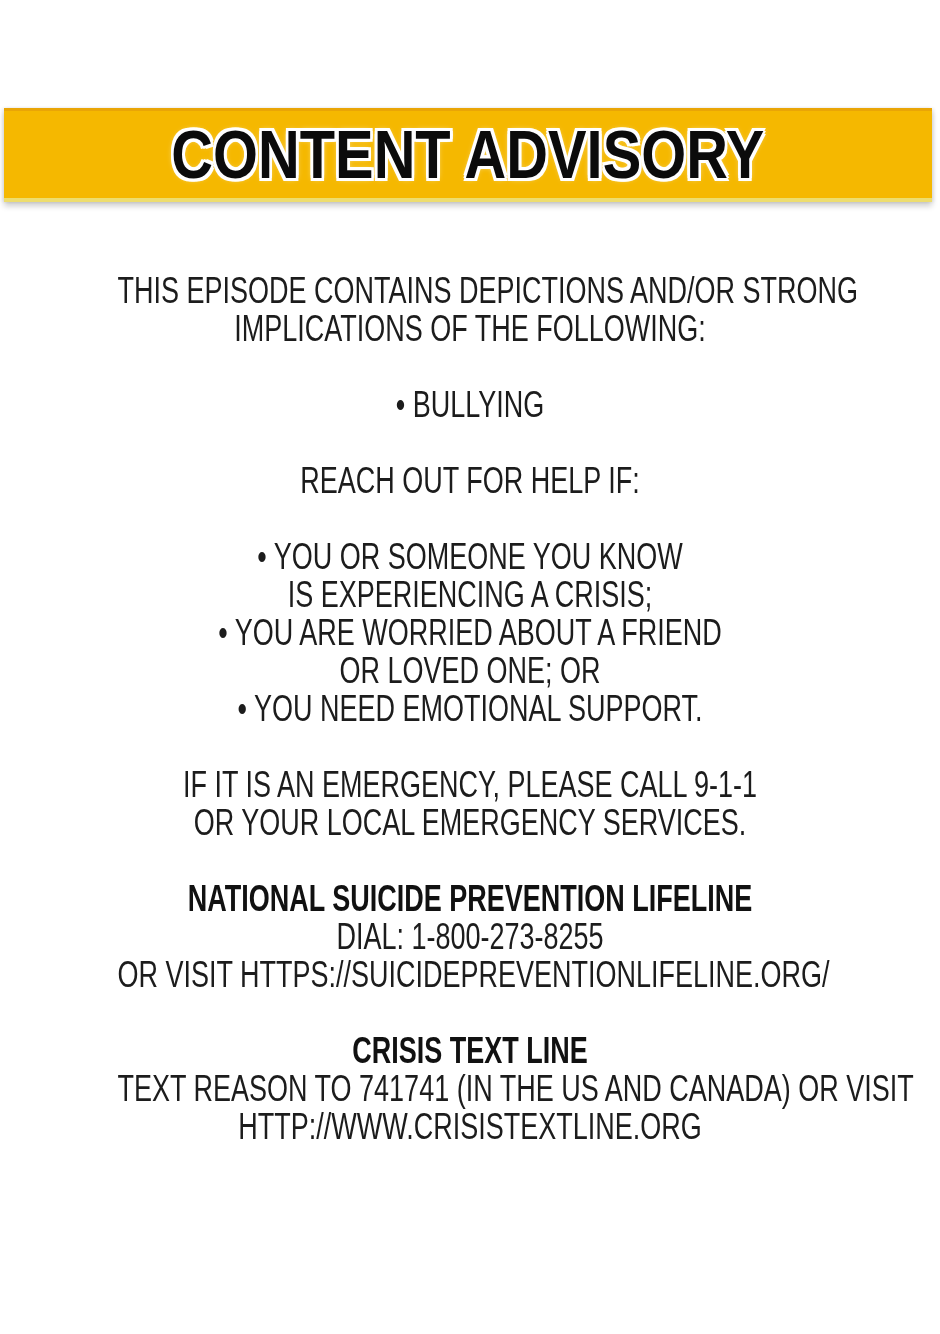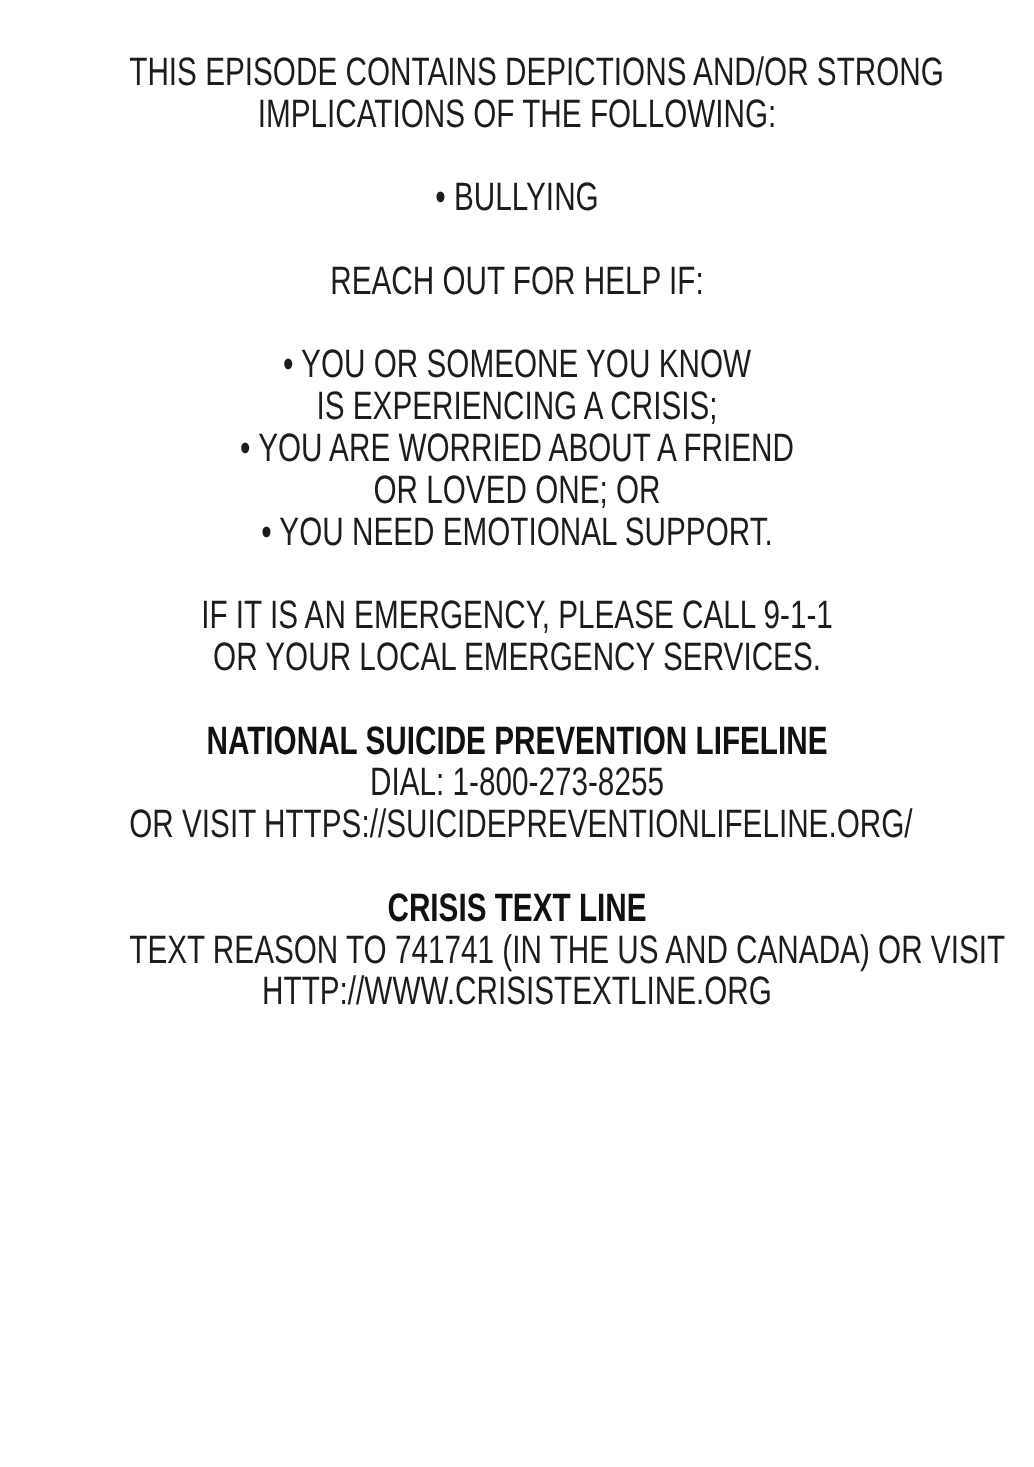--- a/index.html
+++ b/index.html
@@ -41,21 +41,21 @@
     transform: scaleX(0.85);
     letter-spacing: 0px;
     text-shadow:
       -3px -3px 0 #ffffff, 3px -3px 0 #ffffff,
       -3px  3px 0 #ffffff, 3px  3px 0 #ffffff,
       -3px  0   0 #ffffff, 3px  0   0 #ffffff,
        0   -3px 0 #ffffff, 0    3px 0 #ffffff,
        0    0   7px rgba(255,255,255,0.9);
   }
   .advisory-body {
-    margin-top: 46px;
+    margin-top: 70px;
     text-align: center;
     color: #1c1c1c;
     font-size: 36px;
     line-height: 38px;
   }
   .group {
     margin: 0 0 38px 0;
     transform: scaleX(0.75);
     transform-origin: 50% 50%;
     white-space: nowrap;
@@ -67,20 +67,23 @@
     display: block;
     font-weight: 700;
     color: #111111;
   }
 </style>
 </head>
 <body>
 
 <div class="page">
 
+  <header class="banner">
+    <h1 class="banner-title">CONTENT ADVISORY</h1>
+  </header>
 
   <main class="advisory-body">
 
     <p class="group">
       <span class="line">THIS EPISODE CONTAINS DEPICTIONS AND/OR STRONG</span>
       <span class="line">IMPLICATIONS OF THE FOLLOWING:</span>
     </p>
 
     <p class="group">
       <span class="line">• BULLYING</span>

